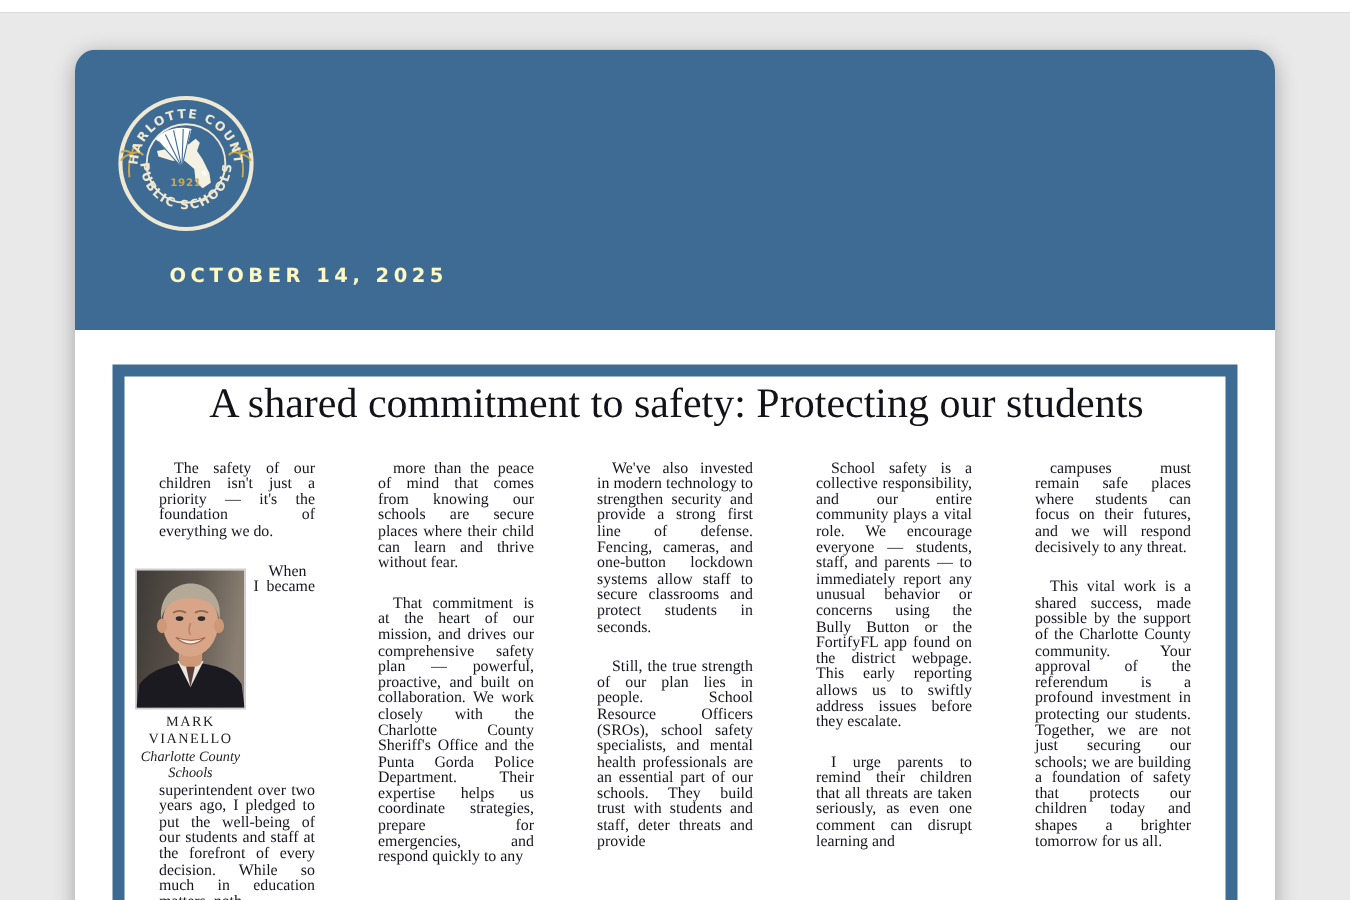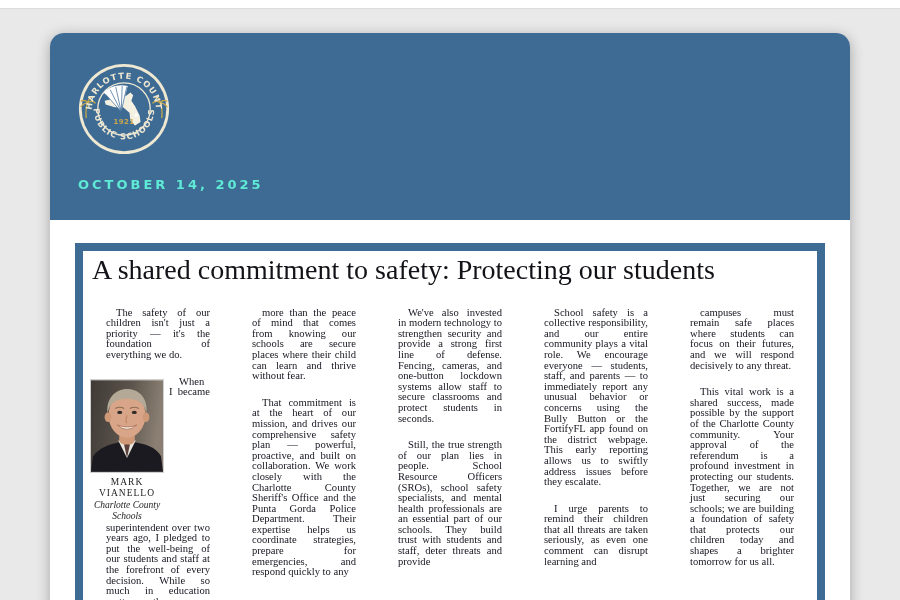--- a/index.html
+++ b/index.html
@@ -31,43 +31,45 @@
     color: #ffffff;
     font-family: "DejaVu Sans", sans-serif;
     font-weight: 700;
     font-size: 43px;
     line-height: 1.3;
     letter-spacing: 0.5px;
     max-width: 600px;
     margin-top: 18px;
   }
   .masthead-date {
-    color: #5eead4;
+    color: #fef9c3;
     font-family: "DejaVu Sans", sans-serif;
     font-weight: 700;
     font-size: 13px;
     letter-spacing: 3px;
     margin-top: 22px;
+    margin-left: 35px;
   }
   
   .content { background: #ffffff; padding: 23px 25px 0 25px; }
   .article-frame {
     border: 8px solid #3e6b94;
     background: #ffffff;
     padding: 2px 7px 8px 7px;
     min-height: 320px;
   }
   .headline {
     font-family: "Liberation Serif", serif;
     font-weight: 400;
     color: #121218;
     font-size: 28px;
     line-height: 1.2;
     margin: 0 0 5px 2px;
     white-space: nowrap;
+    text-align: center;
   }
   .columns {
     display: flex;
     gap: 10px;
   }
   .col {
     flex: 1 1 0;
     font-family: "Liberation Serif", serif;
     font-size: 10.6px;
     line-height: 10.6px;

